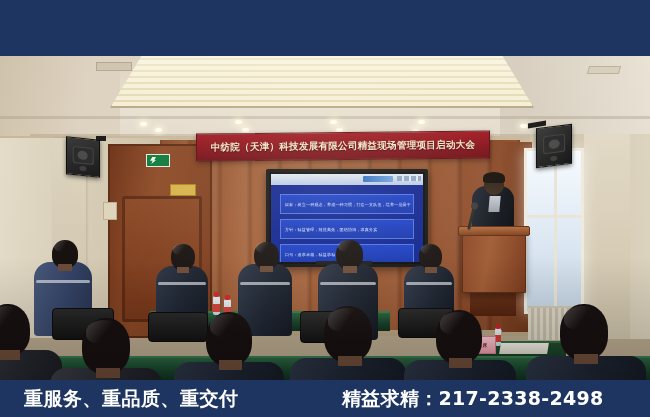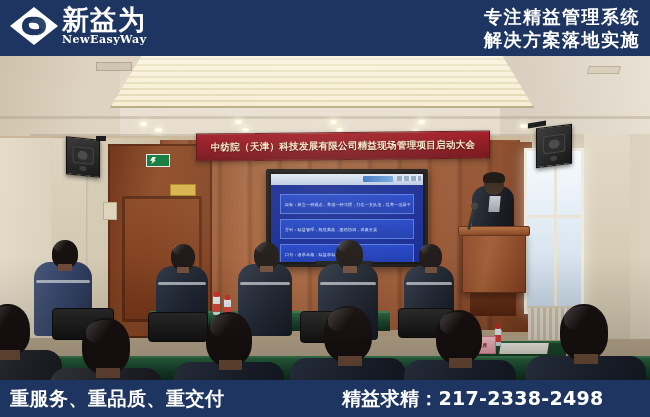--- a/index.html
+++ b/index.html
@@ -207,51 +207,30 @@
   .stripe{position:absolute;height:3px;background:rgba(214,218,224,.72);border-radius:2px;}
 
   .photo-grade{position:absolute;inset:0;pointer-events:none;
      background:
        radial-gradient(ellipse at 50% 38%,rgba(255,248,225,.14),rgba(0,0,0,0) 58%),
        linear-gradient(to bottom,rgba(0,0,0,0) 62%,rgba(0,0,0,.22));}
 
   
   .footer{position:absolute;left:0;bottom:0;width:650px;height:37px;background:#1d3560;
      display:flex;align-items:center;}
-  .f-left{position:absolute;left:10px;font-size:19px;font-weight:bold;color:#ffffff;letter-spacing:.5px;
+  .f-left{position:absolute;left:24px;font-size:19px;font-weight:bold;color:#ffffff;letter-spacing:.5px;
      font-family:"DejaVu Sans","Liberation Sans",sans-serif;}
   .f-right{position:absolute;left:342px;font-size:19px;font-weight:bold;color:#ffffff;letter-spacing:.3px;
      font-family:"DejaVu Sans","Liberation Sans",sans-serif;white-space:nowrap;}
 </style>
 </head>
 <body>
 
 <div class="shot">
 
-  <div class="header">
-    <div class="logo-wrap">
-      <div class="logo-mark">
-        <svg width="52" height="42" viewBox="0 0 52 42">
-          <polygon points="26,2 50,21 26,40 2,21" fill="#ffffff"></polygon>
-          <path d="M14,21 C14,13 22,10 30,13 C24,14 20,17 21,21 C22,25 28,25 34,23
-                   C34,29 26,32 19,29 C15,27 14,24 14,21 Z" fill="#1d3560"></path>
-          <path d="M38,21 C38,29 30,32 22,29 C28,28 32,25 31,21 C30,17 24,17 18,19
-                   C18,13 26,10 33,13 C37,15 38,18 38,21 Z" fill="#1d3560" opacity="0.92"></path>
-        </svg>
-      </div>
-      <div class="logo-text">
-        <div class="logo-cn">新益为</div>
-        <div class="logo-en">NewEasyWay</div>
-      </div>
-    </div>
-    <div class="slogan">
-      <div>专注精益管理系统</div>
-      <div>解决方案落地实施</div>
-    </div>
-  </div>
 
   <div class="photo">
 
     <div class="ceil-base"></div>
     <div class="ceil-left"></div>
     <div class="ceil-right"></div>
     <div class="lightpanel"></div>
     <div class="ac-vent"></div>
     <div class="ac-vent2"></div>
     <div class="ceil-rim"></div>

